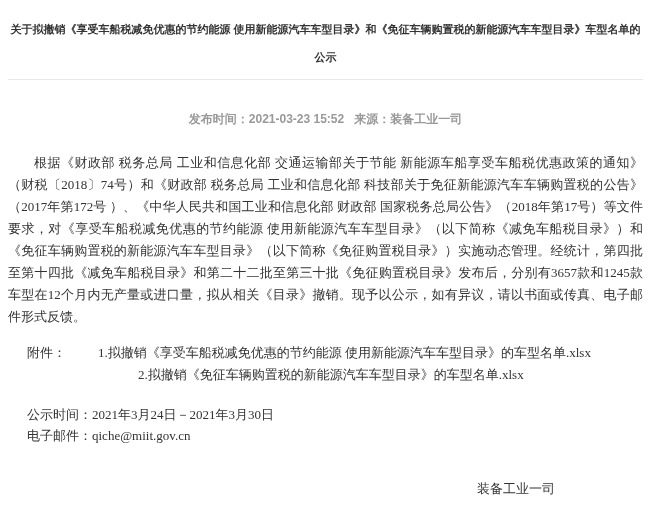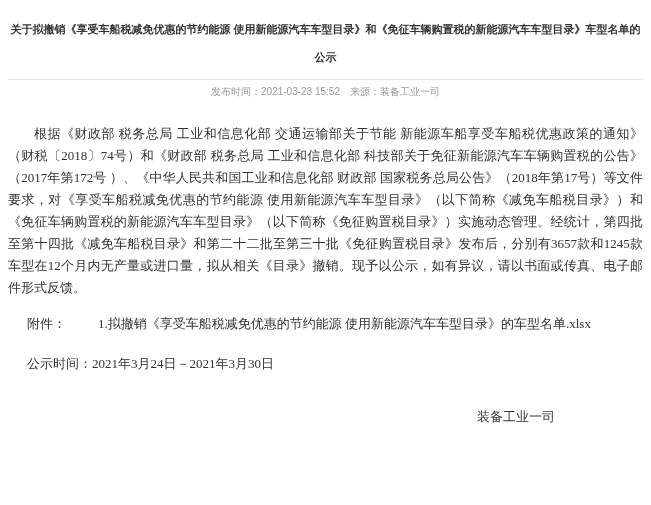--- a/index.html
+++ b/index.html
@@ -24,24 +24,25 @@
   }
 
   .divider {
     border-bottom: 1px solid #e8e8e8;
     margin: 4px 8px 0 8px;
     height: 0;
   }
 
   .meta {
     font-family: "Liberation Sans", "DejaVu Sans", sans-serif;
-    font-size: 10px;
+    font-size: 12px;
     color: #999999;
     text-align: center;
-    margin-top: 5px;
+    margin-top: 31px;
+    font-weight: bold;
   }
   .meta .gap { display: inline-block; width: 10px; }
 
   .content { font-size: 13px; line-height: 22px; color: #333333; }
 
   .paragraph {
     margin: 24px 8px 12px 8px;
     text-align: justify;
     text-indent: 2em;
   }
@@ -75,24 +76,28 @@
   </div>
 
   <div class="content">
 
     <p class="paragraph">根据《财政部 税务总局 工业和信息化部 交通运输部关于节能 新能源车船享受车船税优惠政策的通知》（财税〔2018〕74号）和《财政部 税务总局 工业和信息化部 科技部关于免征新能源汽车车辆购置税的公告》（2017年第172号 ）、《中华人民共和国工业和信息化部 财政部 国家税务总局公告》（2018年第17号）等文件要求，对《享受车船税减免优惠的节约能源 使用新能源汽车车型目录》（以下简称《减免车船税目录》）和《免征车辆购置税的新能源汽车车型目录》（以下简称《免征购置税目录》）实施动态管理。经统计，第四批至第十四批《减免车船税目录》和第二十二批至第三十批《免征购置税目录》发布后，分别有3657款和1245款车型在12个月内无产量或进口量，拟从相关《目录》撤销。现予以公示，如有异议，请以书面或传真、电子邮件形式反馈。</p>
 
     <div class="attachments">
       <div>
         <span>附件：</span><a class="attach-link">1.拟撤销《享受车船税减免优惠的节约能源 使用新能源汽车车型目录》的车型名单.xlsx</a>
       </div>
+      <div class="attach-line2">
+        <a class="attach-link">2.拟撤销《免征车辆购置税的新能源汽车车型目录》的车型名单.xlsx</a>
+      </div>
     </div>
 
     <div class="contact">
       <div>公示时间：2021年3月24日－2021年3月30日</div>
+      <div>电子邮件：qiche@miit.gov.cn</div>
     </div>
 
     <div class="signature">
       <div class="dept">装备工业一司</div>
 
     </div>
 
   </div>
 </div>
 

